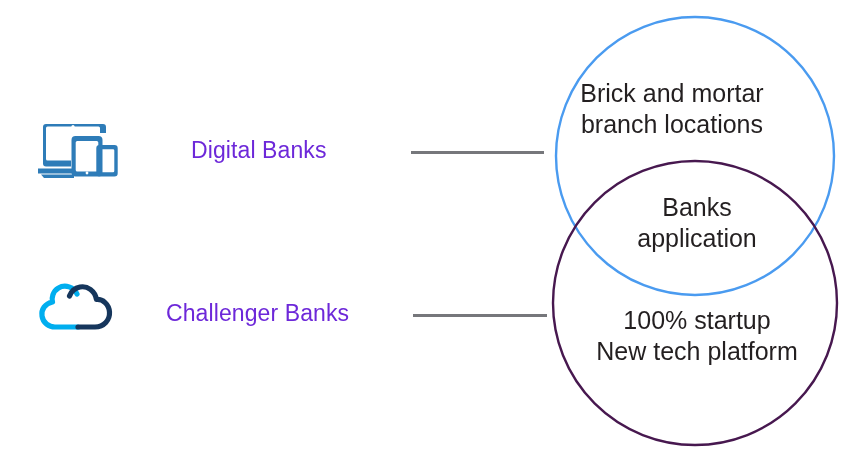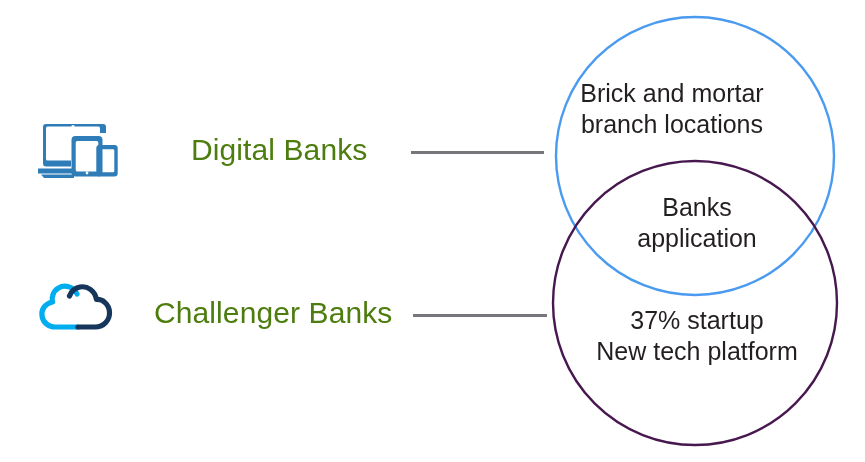--- a/index.html
+++ b/index.html
@@ -37,28 +37,28 @@
     top: 4px;
     width: 82px;
     height: 66px;
     display: block;
   }
   .legend-icon svg { display: block; }
 
   .legend-label {
     position: absolute;
     top: 20px;
-    font-size: 30px;
+    font-size: 23px;
     line-height: 30px;
-    color: #4d7c0f;
+    color: #6d28d9;
     letter-spacing: 0.1px;
     white-space: nowrap;
   }
   #label-digital    { left: 191px; }
-  #label-challenger { left: 154px; }
+  #label-challenger { left: 166px; }
 
   .connector {
     position: absolute;
     height: 3px;
     background: #76777b;
     top: 36px;
   }
   #connector-digital    { left: 411px; width: 133px; }
   #connector-challenger { left: 413px; width: 134px; }
 
@@ -159,16 +159,16 @@
       <circle cx="147" cy="295" r="142" fill="none" stroke="#47184f" stroke-width="2.4"></circle>
     </svg>
   </div>
 
   <div class="venn-text" id="venn-text-top">Brick and mortar
 branch locations</div>
 
   <div class="venn-text" id="venn-text-overlap">Banks
 application</div>
 
-  <div class="venn-text" id="venn-text-bottom">37% startup
+  <div class="venn-text" id="venn-text-bottom">100% startup
 New tech platform</div>
 
 </div>
 
 </body></html>

